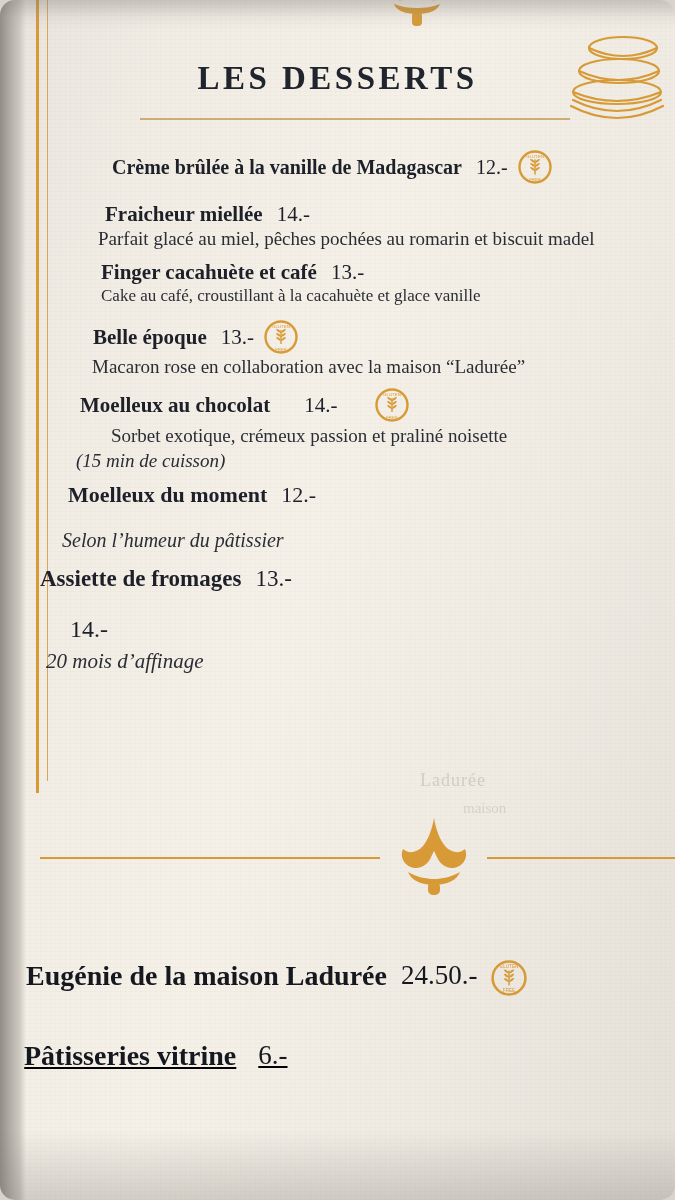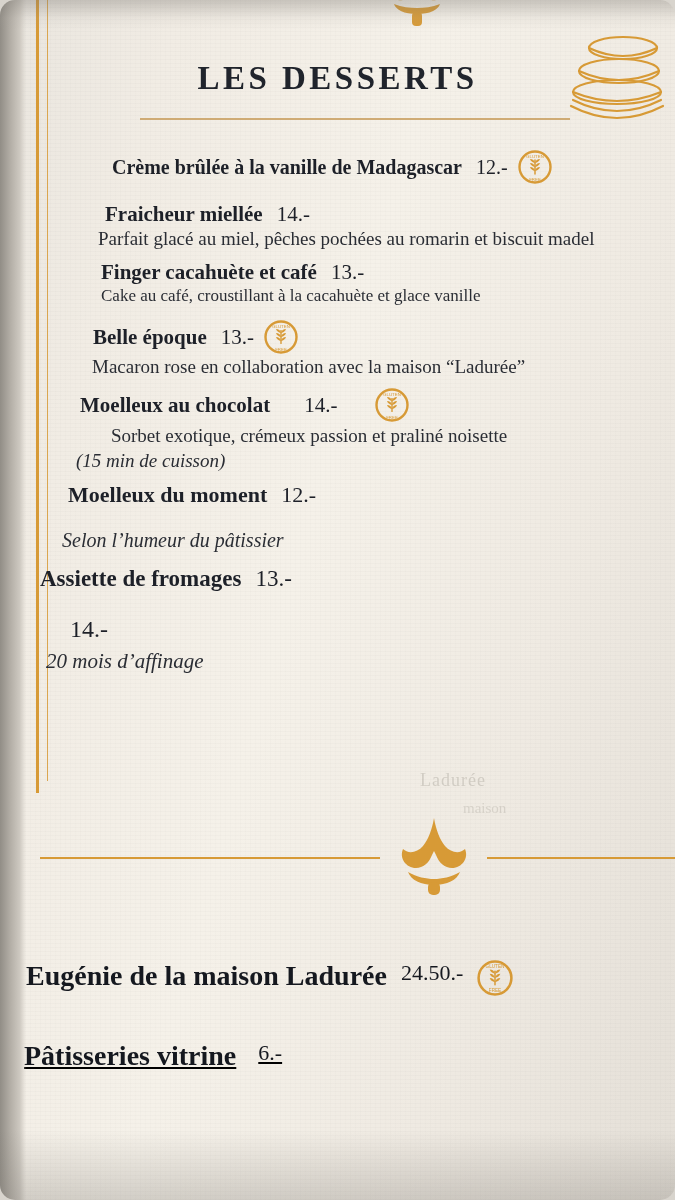--- a/index.html
+++ b/index.html
@@ -208,21 +208,21 @@
     white-space: nowrap;
   }
   .bottom .name {
     font-family: "Liberation Serif", serif;
     font-weight: 700;
     font-size: 28px;
     color: #15181f;
   }
   .bottom .price {
     font-family: "Liberation Serif", serif;
-    font-size: 22px;
+    font-size: 27px;
     color: #15181f;
     margin-left: 14px;
   }
 
   
   .ghost {
     position: absolute;
     left: 420px;
     top: 770px;
     font-size: 18px;

